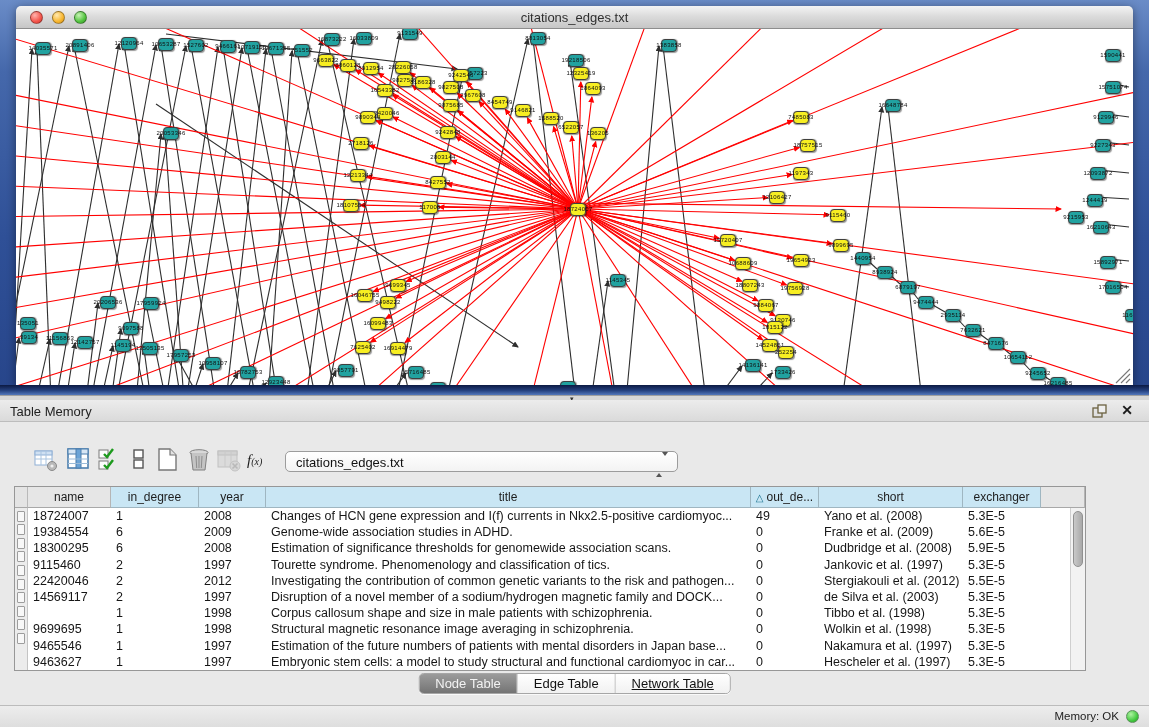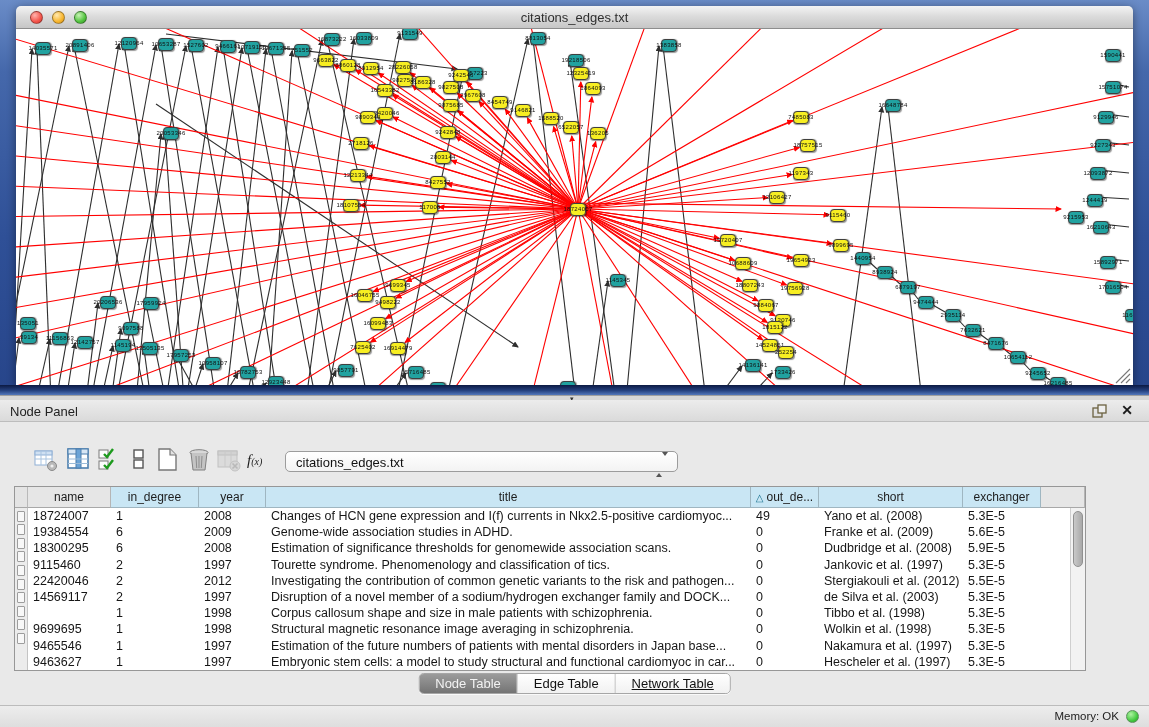--- a/index.html
+++ b/index.html
@@ -605,21 +605,21 @@
     </div>
     <div class="strip-bottom"></div>
   </div>
 
   <div id="splitter">
     <span class="grip">▾</span>
   </div>
 
   <div id="table-panel">
     <div class="panel-header">
-      <span class="ph-title">Node Panel</span>
+      <span class="ph-title">Table Memory</span>
       <span class="ph-float">
         <svg width="15" height="14">
             <rect x="1" y="4" width="9" height="9" fill="none" stroke="#6b6140" stroke-width="1.3"></rect>
             <rect x="6" y="1" width="8" height="8" fill="#efefef" stroke="#6b6140" stroke-width="1.3"></rect>
           </svg>
       </span>
       <span class="ph-close">✕</span>
     </div>
 
     <span class="tb-icon" style="left:33px">
@@ -756,21 +756,21 @@
               <div class="tcell" style="width: 67px;">2012</div>
               <div class="tcell" style="width: 485px;">Investigating the contribution of common genetic variants to the risk and pathogen...</div>
               <div class="tcell" style="width: 68px;">0</div>
               <div class="tcell" style="width: 144px;">Stergiakouli et al. (2012)</div>
               <div class="tcell" style="width: 78px;">5.5E-5</div>
             </div>
             <div class="trow">
               <div class="tcell" style="width: 83px;">14569117</div>
               <div class="tcell" style="width: 88px;">2</div>
               <div class="tcell" style="width: 67px;">1997</div>
-              <div class="tcell" style="width: 485px;">Disruption of a novel member of a sodium/hydrogen exchanger family and DOCK...</div>
+              <div class="tcell" style="width: 485px;">Disruption of a novel member of a sodium/hydrogen magnetic family and DOCK...</div>
               <div class="tcell" style="width: 68px;">0</div>
               <div class="tcell" style="width: 144px;">de Silva et al. (2003)</div>
               <div class="tcell" style="width: 78px;">5.3E-5</div>
             </div>
             <div class="trow">
               <div class="tcell" style="width: 83px; margin-top: 44px;">9777169</div>
               <div class="tcell" style="width: 88px;">1</div>
               <div class="tcell" style="width: 67px;">1998</div>
               <div class="tcell" style="width: 485px;">Corpus callosum shape and size in male patients with schizophrenia.</div>
               <div class="tcell" style="width: 68px;">0</div>

